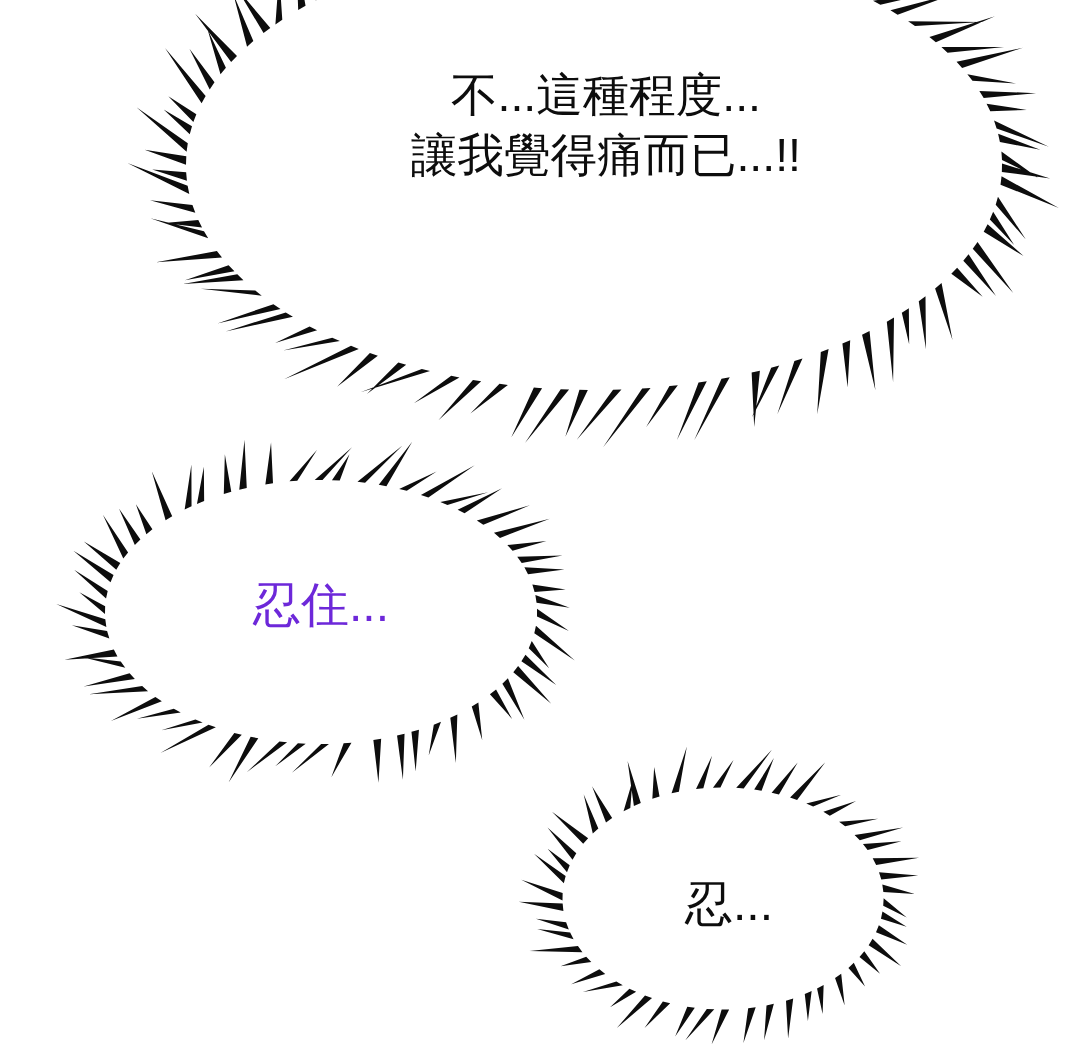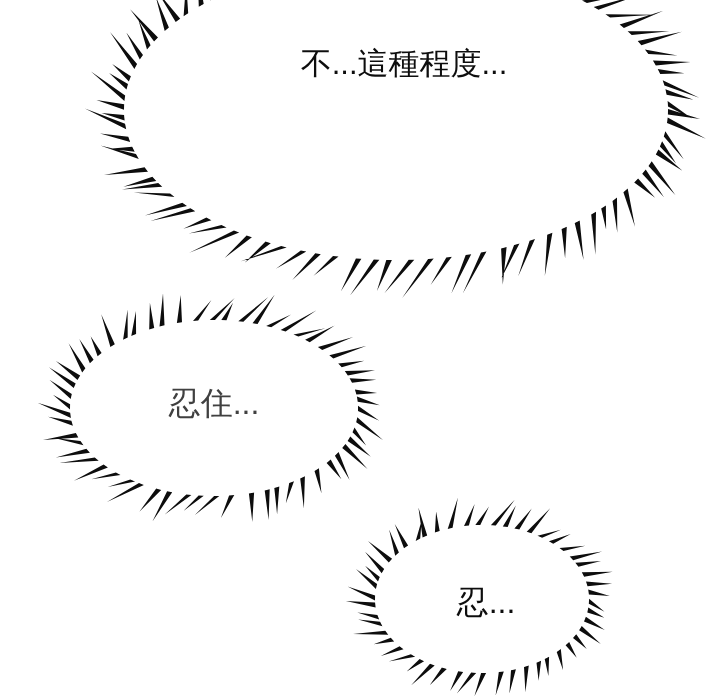--- a/index.html
+++ b/index.html
@@ -34,23 +34,24 @@
         <ellipse cx="214" cy="408" rx="143.5" ry="87.5" fill="#ffffff"></ellipse>
       </g>
     <g>
         <path d="M589.1 598.8L604.5 611.7L588.8 603.8ZM588.3 607.6L604.4 617.8L587.3 612.5ZM585.9 616.8L604.8 629.9L584.0 621.5ZM581.7 625.9L600.8 644.1L579.1 630.2ZM576.2 634.2L586.7 649.1L573.0 638.0ZM569.2 641.9L576.7 657.7L565.6 645.3ZM560.8 649.1L563.1 670.3L556.7 652.0ZM549.1 656.7L548.4 676.0L544.7 659.0ZM541.1 660.7L538.6 680.7L536.5 662.7ZM528.8 665.6L525.4 692.3L524.0 667.1ZM515.9 669.2L509.4 693.5L511.0 670.3ZM503.8 671.5L495.6 695.4L498.8 672.1ZM486.1 673.0L474.4 696.3L481.1 673.0ZM476.2 672.9L456.8 693.6L471.2 672.6ZM463.2 671.9L450.1 691.0L458.2 671.2ZM446.8 668.9L429.7 685.3L441.9 667.6ZM434.7 665.4L411.2 685.3L430.0 663.7ZM424.1 661.2L406.7 671.5L419.6 659.1ZM415.2 656.8L388.6 661.4L410.9 654.3ZM403.5 649.3L380.8 656.1L399.6 646.2ZM394.2 641.4L373.7 644.2L390.8 637.8ZM388.3 634.8L353.0 634.0L385.3 630.7ZM382.4 626.2L358.1 619.4L380.1 621.7ZM379.2 619.6L357.3 612.5L377.4 614.9ZM375.6 607.4L345.8 601.1L375.1 602.4ZM375.0 600.4L347.5 586.5L375.1 595.4ZM375.9 588.9L356.0 569.1L377.1 584.0ZM378.0 581.5L365.1 565.8L379.8 576.9ZM381.7 573.2L365.0 551.7L384.2 568.9ZM388.8 562.5L368.0 541.1L392.1 558.8ZM395.2 555.7L389.1 529.5L398.9 552.4ZM404.0 548.3L394.7 524.1L408.1 545.4ZM415.7 540.9L421.6 520.6L420.2 538.6ZM422.6 537.4L418.4 507.4L427.2 535.4ZM434.9 532.5L436.1 511.4L439.7 531.0ZM447.7 528.9L457.9 497.6L452.6 527.8ZM464.0 526.0L474.7 503.9L468.9 525.5ZM475.3 525.1L489.0 506.6L480.3 525.0ZM490.8 525.2L514.7 499.7L495.8 525.6ZM502.8 526.4L515.9 505.4L507.7 527.1ZM514.4 528.5L531.8 508.4L519.3 529.6ZM526.7 531.7L550.2 508.2L531.4 533.3ZM537.5 535.7L560.9 529.8L542.1 537.7ZM548.9 541.2L570.7 534.0L553.2 543.8ZM559.4 547.9L585.4 545.8L563.4 550.9ZM569.7 556.6L602.1 551.6L573.2 560.2ZM575.3 562.7L601.0 560.9L578.4 566.7ZM581.8 572.2L612.7 571.8L584.1 576.7ZM586.0 581.5L612.1 583.7L587.5 586.3ZM588.2 589.6L609.8 596.0L588.9 594.6Z" fill="#0d0d0d"></path>
         <ellipse cx="482" cy="599" rx="106.5" ry="73.5" fill="#ffffff"></ellipse>
       </g>
   </svg>
 
   <div class="bubble-text block bt-large" style="color: rgb(13, 13, 13);">
     <span class="line">不...這種程度...</span>
+    <span class="line">讓我覺得痛而已...!!</span>
   </div>
 
-  <div class="bubble-text single bt-medium" style="color: #404040;">
+  <div class="bubble-text single bt-medium" style="color: #6d28d9;">
     <span class="line">忍住...</span>
   </div>
 
   <div class="bubble-text single bt-small" style="color: rgb(13, 13, 13);">
     <span class="line">忍...</span>
   </div>
 
 </div>
 
 </body></html>

